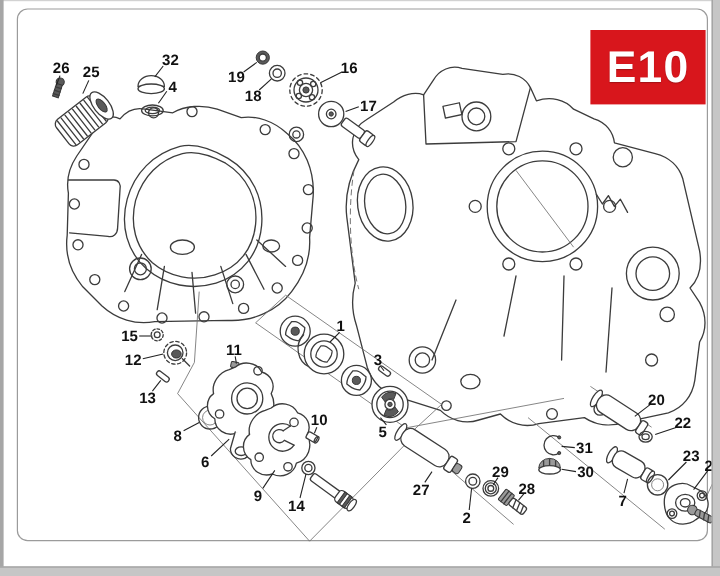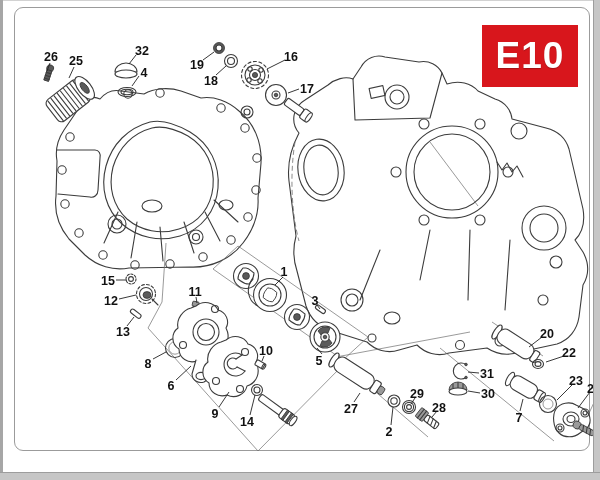--- a/index.html
+++ b/index.html
@@ -1,21 +1,21 @@
 <!DOCTYPE html>
 <html><head>
 <meta charset="utf-8">
 <style>
   html,body{margin:0;padding:0;}
   body{width:600px;height:480px;position:relative;overflow:hidden;background:#ffffff;
        font-family:"Liberation Sans",sans-serif;}
   .inner-frame{position:absolute;left:14px;top:7px;width:574px;height:442px;
        border:1.5px solid #9b9b9b;border-radius:9px;z-index:0;}
   #diagram{position:absolute;left:0;top:0;z-index:1;}
-  .badge{position:absolute;left:482px;top:25px;width:96px;height:62px;z-index:3;
+  .badge{position:absolute;left:492px;top:25px;width:96px;height:62px;z-index:3;
        display:flex;align-items:center;justify-content:center;}
   .badge span{font-size:37px;font-weight:bold;letter-spacing:1px;
        text-shadow:0 1px 1px rgba(0,0,0,.25);}
   .edge-l{position:absolute;left:0;top:0;width:3px;height:480px;background:#a6a6a6;z-index:5;}
   .edge-r{position:absolute;left:593px;top:0;width:7px;height:480px;background:#c6c6c6;
        border-left:1px solid #9d9d9d;z-index:5;}
   .edge-b{position:absolute;left:0;top:472px;width:600px;height:8px;background:#c6c6c6;
        border-top:1px solid #9d9d9d;z-index:5;}
   .edge-t{position:absolute;left:0;top:0;width:600px;height:1px;background:#d2d2d2;z-index:5;}
   

